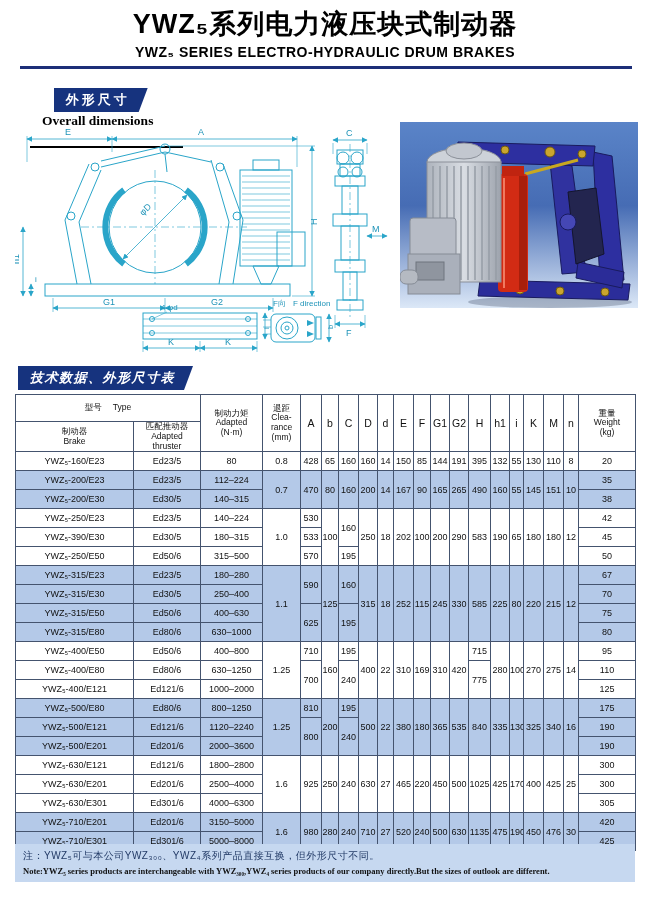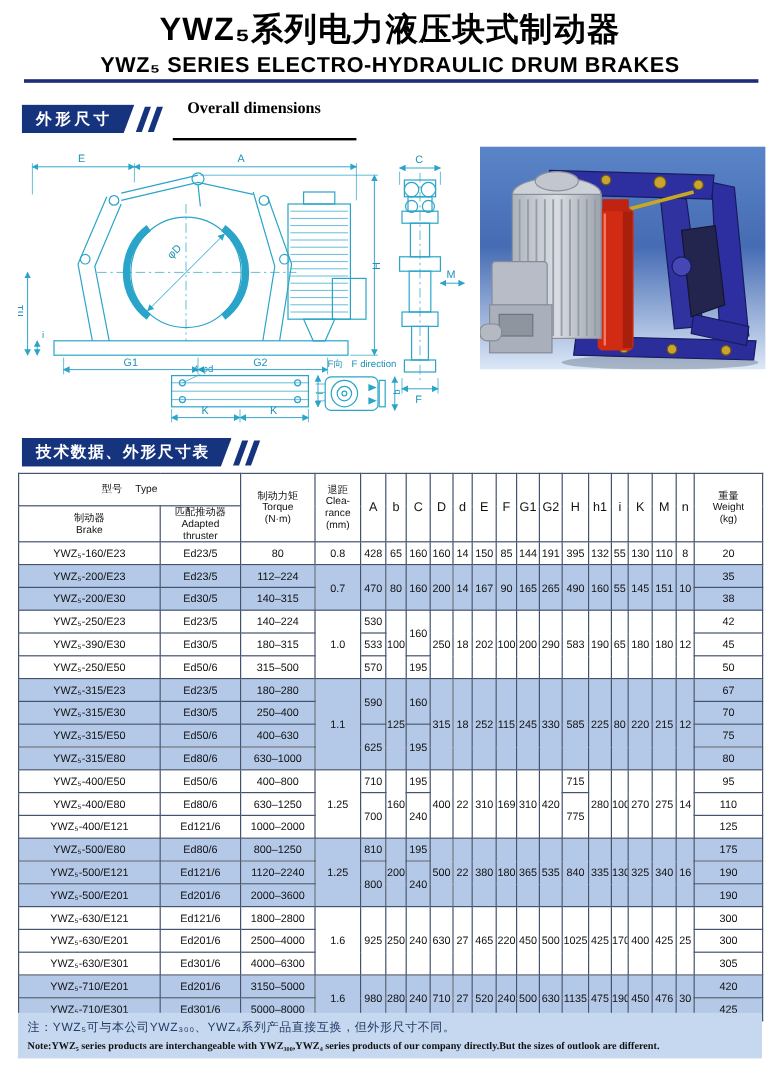--- a/index.html
+++ b/index.html
@@ -1,27 +1,27 @@
 <!DOCTYPE html>
 <html><head>
 <meta charset="utf-8">
 <style>
   html,body{margin:0;padding:0;background:#fff;}
   .page{position:relative;width:650px;height:908px;background:#fff;overflow:hidden;
         font-family:"Liberation Sans","DejaVu Sans",sans-serif;}
   .title{position:absolute;top:6px;left:0;width:100%;text-align:center;
          font-size:27px;font-weight:bold;color:#000;letter-spacing:1px;}
   .subtitle{position:absolute;top:44px;left:0;width:100%;text-align:center;
-            font-size:18px;font-weight:bold;color:#000;letter-spacing:.5px;}
+            font-size:14px;font-weight:bold;color:#000;letter-spacing:.5px;}
   .rule{position:absolute;top:66px;left:20px;width:612px;height:3px;background:#1c2e78;}
-  .banner{position:absolute;display:flex;align-items:center;height:22px;}
+  .banner{position:absolute;display:flex;align-items:center;height:22px;flex-direction:column;}
   .banner-chip{background:#16337e;color:#fff;font-weight:bold;font-size:13px;
                letter-spacing:3px;padding:3px 18px 3px 12px;
                clip-path:polygon(0 0,100% 0,calc(100% - 9px) 100%,0 100%);}
-  .banner2 .banner-chip{letter-spacing:1.5px;}
+  .banner2 .banner-chip{letter-spacing:1.5px;font-style:italic;}
   .slash{display:inline-block;width:5px;height:21px;background:#16337e;
          transform:skewX(-20deg);margin-left:5px;}
   .banner-en{margin-left:12px;font-family:"Liberation Serif","DejaVu Serif",serif;
              font-weight:bold;font-size:13.5px;color:#000;
              border-bottom:2px solid #000;padding:1px 30px 17px 12px;white-space:nowrap;}
   .drawing{position:absolute;left:15px;top:112px;}
   .photo{position:absolute;left:400px;top:122px;}
   table.spec{position:absolute;left:15px;top:394px;width:620px;border-collapse:collapse;
              table-layout:fixed;border:1.5px solid #33425e;}
   table.spec th,table.spec td{border:1px solid #44536e;text-align:center;vertical-align:middle;
@@ -298,21 +298,21 @@
         <col style="width:14px">
       <col style="width:20px">
         <col style="width:20px">
         <col style="width:15px">
         <col style="width:57px">
     </colgroup>
     <thead>
         <tr>
           <th colspan="2">型号　 Type</th>
           <th rowspan="2">制动力矩
-Torque
+Adapted
 (N·m)</th>
           <th rowspan="2">退距
 Clea-
 rance
 (mm)</th>
           <th rowspan="2" class="dimh">A</th>
           <th rowspan="2" class="dimh">b</th>
           <th rowspan="2" class="dimh">C</th>
           <th rowspan="2" class="dimh">D</th>
           <th rowspan="2" class="dimh">d</th>

